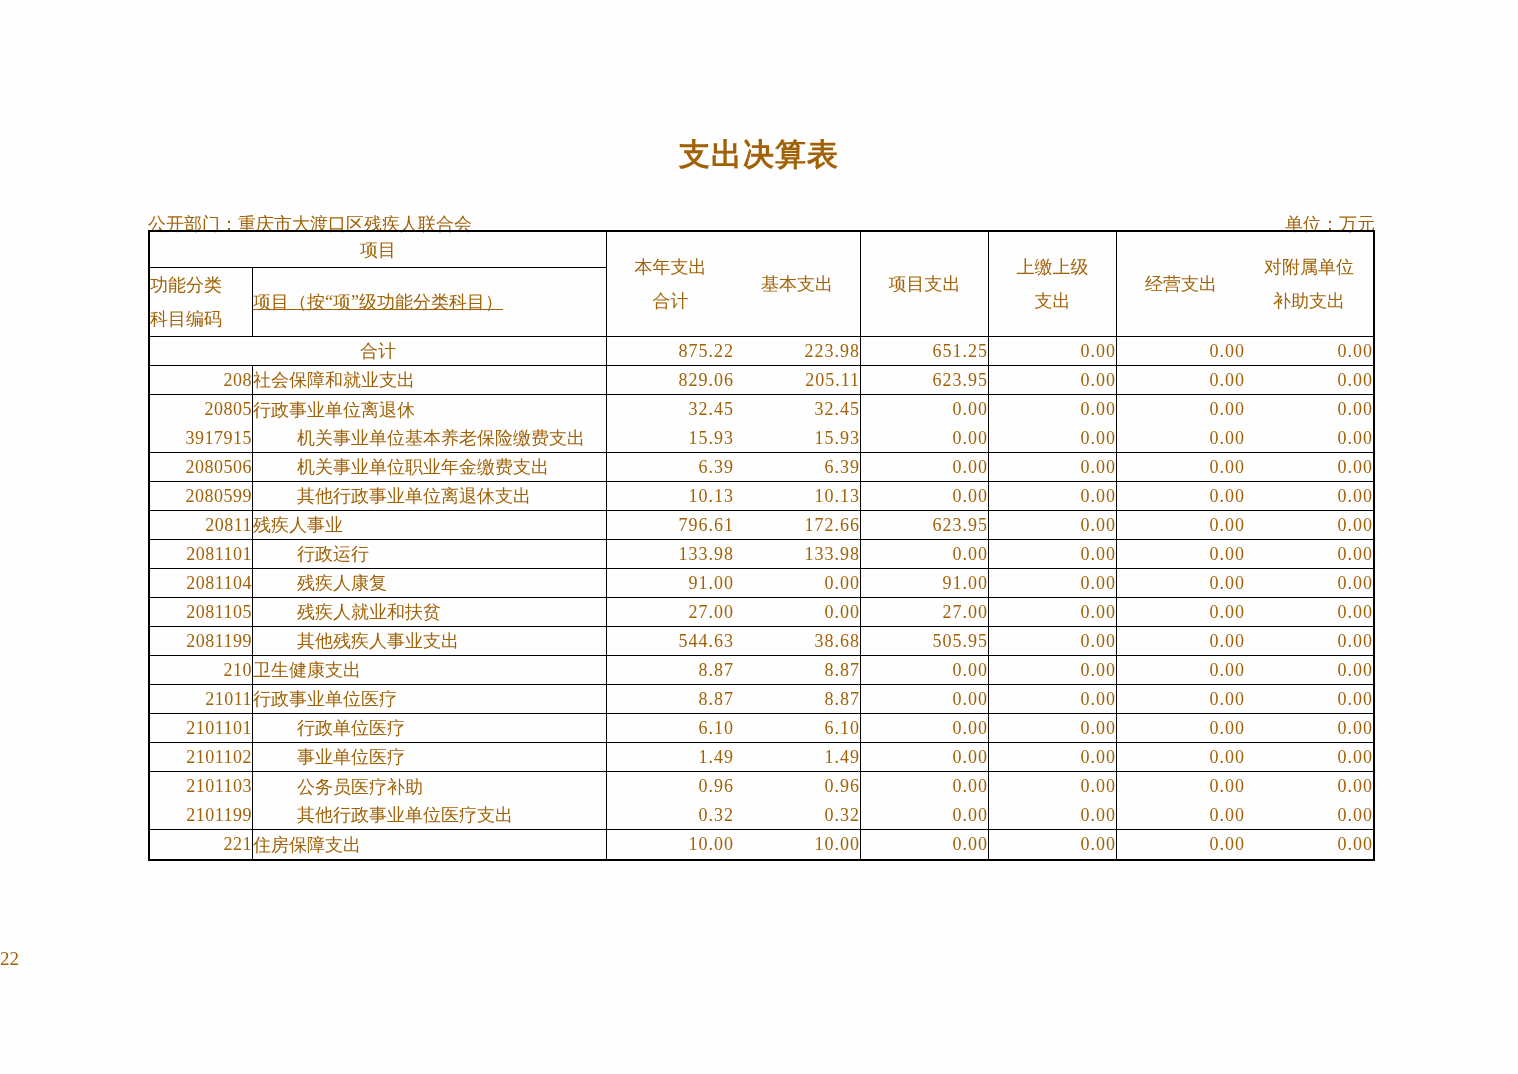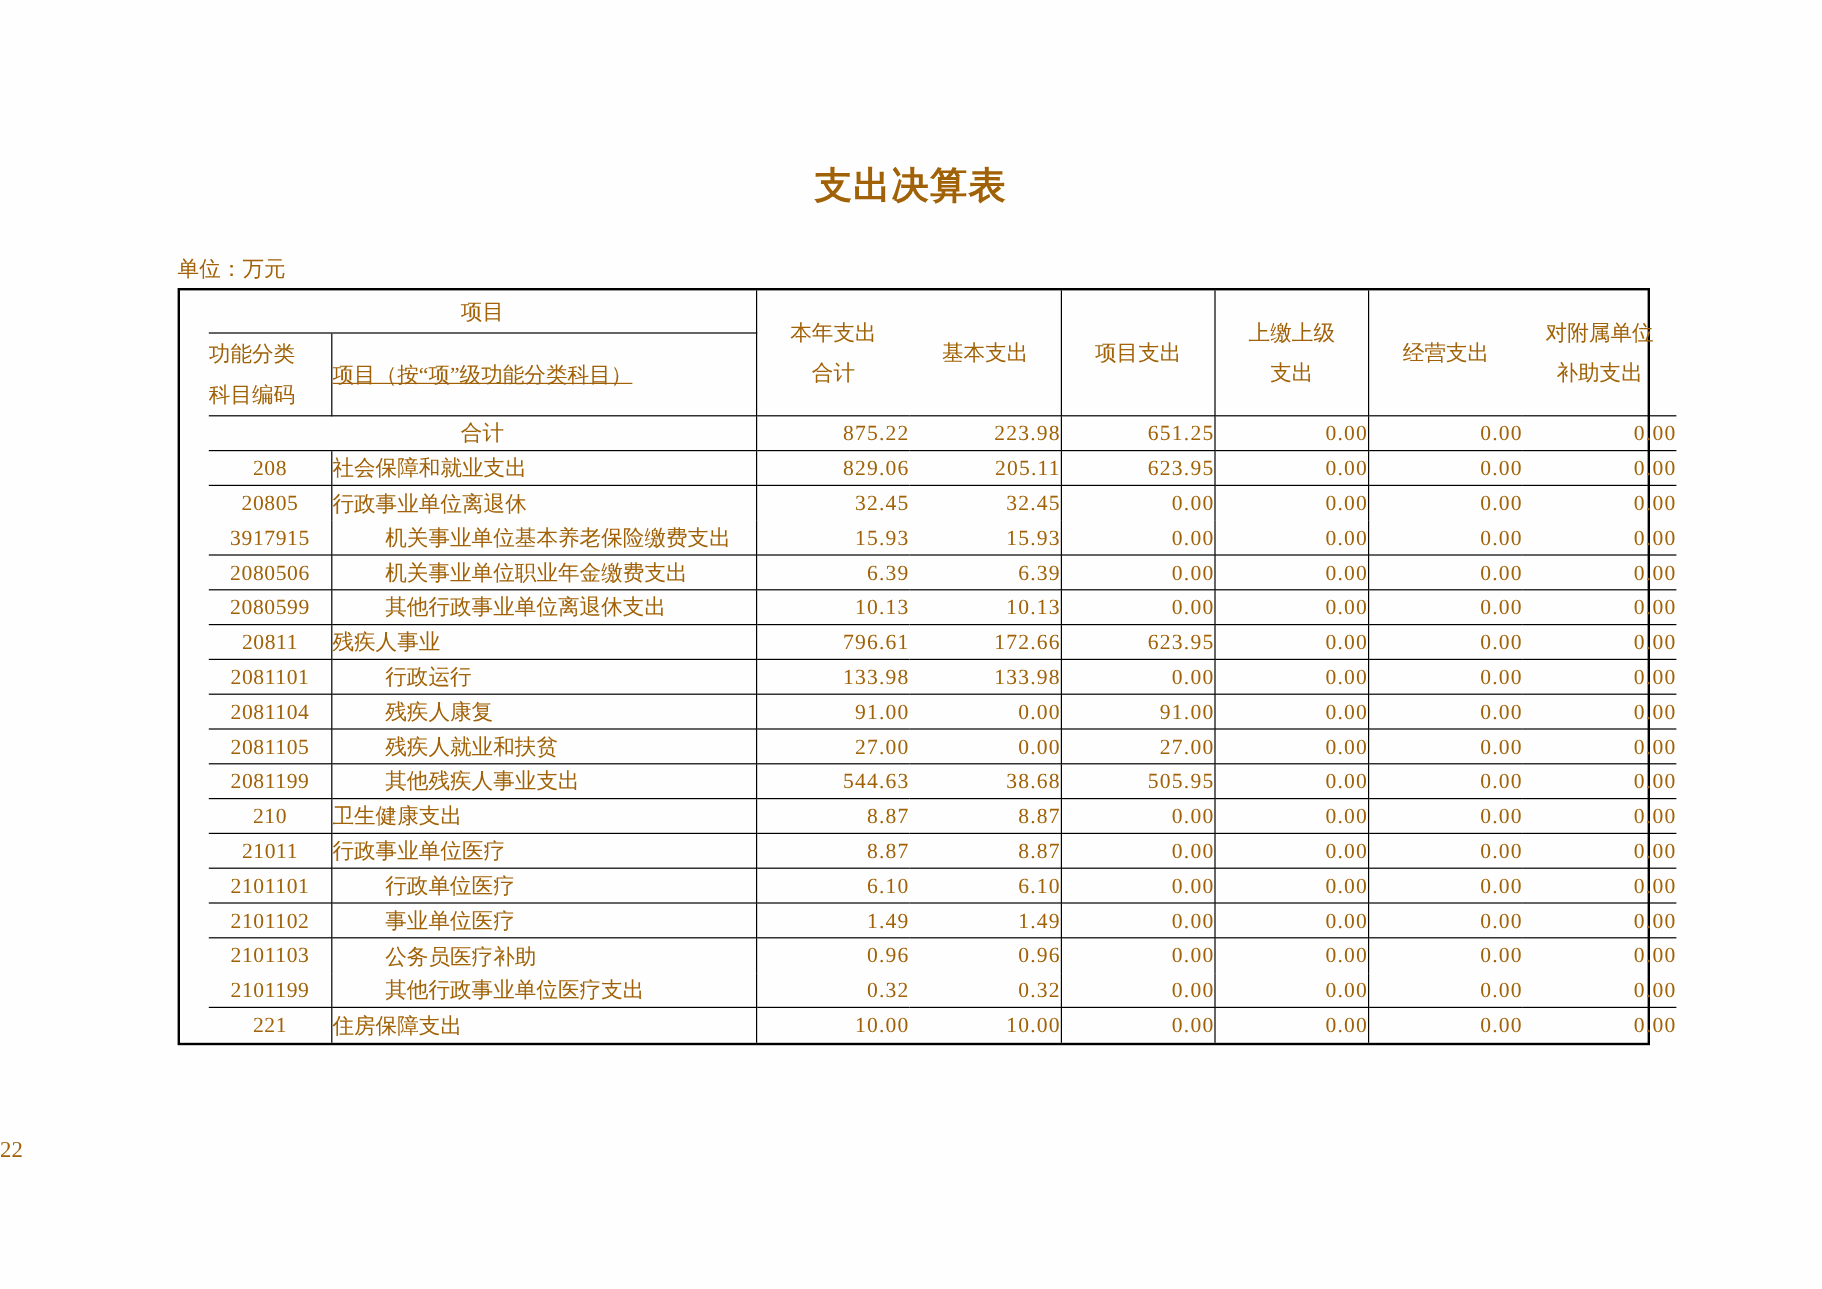--- a/index.html
+++ b/index.html
@@ -31,25 +31,24 @@
     top: 212px;
     left: 148px;
     width: 1227px;
     display: flex;
     justify-content: space-between;
     font-size: 18px;
   }
   .table-wrap {
     position: absolute;
     left: 148px;
-    top: 240px;
+    top: 230px;
     width: 1227px;
     border: 2px solid #000;
     box-sizing: border-box;
-    padding-left: 24px;
   }
   table.fin {
     border-collapse: separate;
     border-spacing: 0;
     table-layout: fixed;
     width: 1223px;
     font-size: 18px;
   }
   table.fin th, table.fin td {
     border-right: 1px solid #000;
@@ -77,21 +76,21 @@
   }
   th.name-h {
     height: 67px;
     text-align: left;
     padding-left: 30px;
     white-space: normal;
     text-decoration: underline;
   }
   
   td { height: 29px; }
-  td.c-code { text-align: center; padding-left: 9px; letter-spacing: 0.5px; }
+  td.c-code { text-align: right; padding-left: 9px; letter-spacing: 0.5px; }
   td.c-name { text-align: left; padding-left: 9px; }
   td.c-name.indent { padding-left: 44px; }
   td.c-total { text-align: center; }
   td.c-num { text-align: right; padding-right: 10px; letter-spacing: 1px; }
   tr.no-bb td { border-bottom: none; }
   tbody tr:last-child td { border-bottom: none; }
   .page-num {
     position: absolute;
     top: 948px;
     left: 0;
@@ -101,20 +100,21 @@
   }
 </style>
 </head>
 <body>
 
 <div class="page">
 
   <div class="doc-title">支出决算表</div>
 
   <div class="meta-line">
+    <span>公开部门：重庆市大渡口区残疾人联合会</span>
     <span>单位：万元</span>
   </div>
 
   <div class="table-wrap">
     <table class="fin">
       <colgroup>
         <col style="width:103px">
         <col style="width:354px">
         <col style="width:127px">
         <col style="width:127px">

